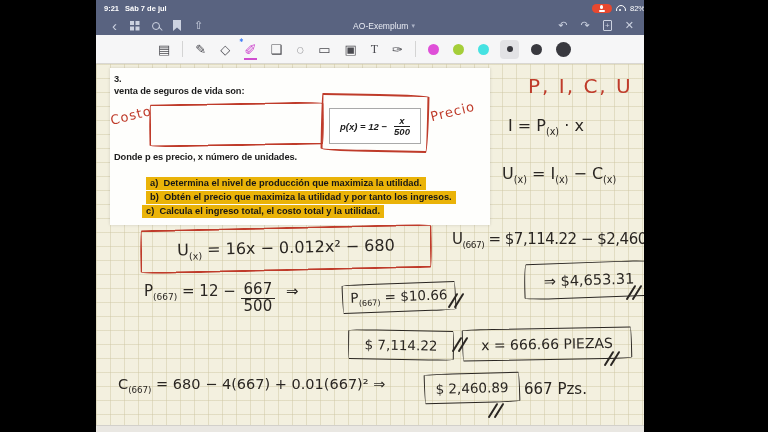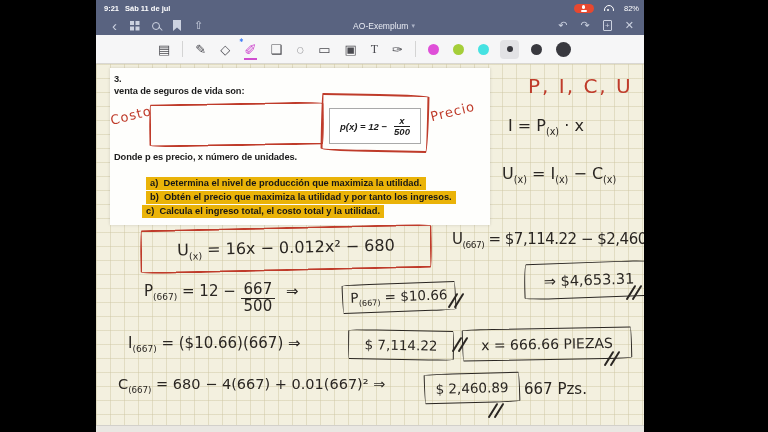--- a/index.html
+++ b/index.html
@@ -5,21 +5,21 @@
   html,body{margin:0;padding:0;background:#000;}
   *{box-sizing:border-box;}
   .stage{position:relative;width:644px;height:432px;background:#000;overflow:hidden;
          font-family:"Liberation Sans",sans-serif;}
   .app{position:absolute;left:96px;top:0;width:576px;height:432px;background:#f3f0df;overflow:hidden;}
 
   
   .statusbar{position:absolute;left:0;top:0;width:576px;height:16px;background:#596380;
              display:flex;align-items:center;justify-content:space-between;padding:0 8px;}
   .statusbar .left{display:flex;gap:6px;align-items:center;color:#fff;font-size:7.5px;font-weight:bold;}
-  .statusbar .right{display:flex;gap:10px;align-items:center;color:#fff;font-size:7.5px;padding-left:24px;}
+  .statusbar .right{display:flex;gap:4px;align-items:center;color:#fff;font-size:7.5px;padding-left:24px;}
   .micpill{width:20px;height:9px;background:#e8482f;border-radius:5px;position:relative;}
   .micpill::before{content:"";position:absolute;left:8.5px;top:1.5px;width:3px;height:4px;background:#fff;border-radius:2px;}
   .micpill::after{content:"";position:absolute;left:7px;bottom:1px;width:6px;height:1.5px;background:#fff;border-radius:1px;}
   .wifi{position:relative;width:10px;height:6px;overflow:hidden;display:inline-block;}
   .wifi::before{content:"";position:absolute;left:0;top:0;width:8px;height:8px;border:1.3px solid #fff;border-radius:50%;}
   .wifi::after{content:"";position:absolute;left:3.5px;top:4px;width:2px;height:2px;background:#fff;border-radius:50%;}
   .batt{width:15px;height:7px;border:1px solid rgba(255,255,255,.85);border-radius:2px;position:relative;padding:1px;}
   .batt::after{content:"";position:absolute;right:-3px;top:1.5px;width:2px;height:3px;background:rgba(255,255,255,.85);border-radius:1px;}
   .batt .fill{height:100%;width:82%;background:#fff;border-radius:1px;}
 
@@ -91,21 +91,21 @@
 </style>
 </head>
 <body>
 
 <div class="stage">
   <div class="app">
 
     <div class="statusbar">
       <div class="left">
         <span>9:21</span>
-        <span>Sáb 11 de jul</span>
+        <span>Sáb 7 de jul</span>
       </div>
       <div class="right">
         <span class="micpill"></span>
         <span class="wifi"></span>
         <span>82%</span>
         <span class="batt"><span class="fill"></span></span>
       </div>
     </div>
 
     <div class="navbar">
@@ -217,23 +217,20 @@
       <div class="hand-box" style="left:246px;top:219px;width:114px;height:29px;transform:rotate(-2deg);">
         <span class="hw" style="position:static;font-size:13.5px;">
           <span>P</span><span class="sb">(667)</span><span> = $10.66</span>
         </span>
       </div>
       <span class="check" style="left:352px;top:228px;">
           <i></i>
           <em></em>
         </span>
 
-      <span class="hw" style="left:32px;top:270px;font-size:15px;">
-        <span>I</span><span class="sb">(667)</span><span> = ($10.66)(667) ⇒</span>
-      </span>
       <div class="hand-box" style="left:252px;top:266px;width:106px;height:30px;transform:rotate(1deg);">
         <span class="hw" style="position:static;font-size:13.5px;">$ 7,114.22</span>
       </div>
       <span class="check" style="left:356px;top:272px;">
           <i></i>
           <em></em>
         </span>
 
       <span class="hw" style="left:22px;top:312px;font-size:14.5px;">
         <span>C</span><span class="sb">(667)</span><span> = 680 − 4(667) + 0.01(667)² ⇒</span>

